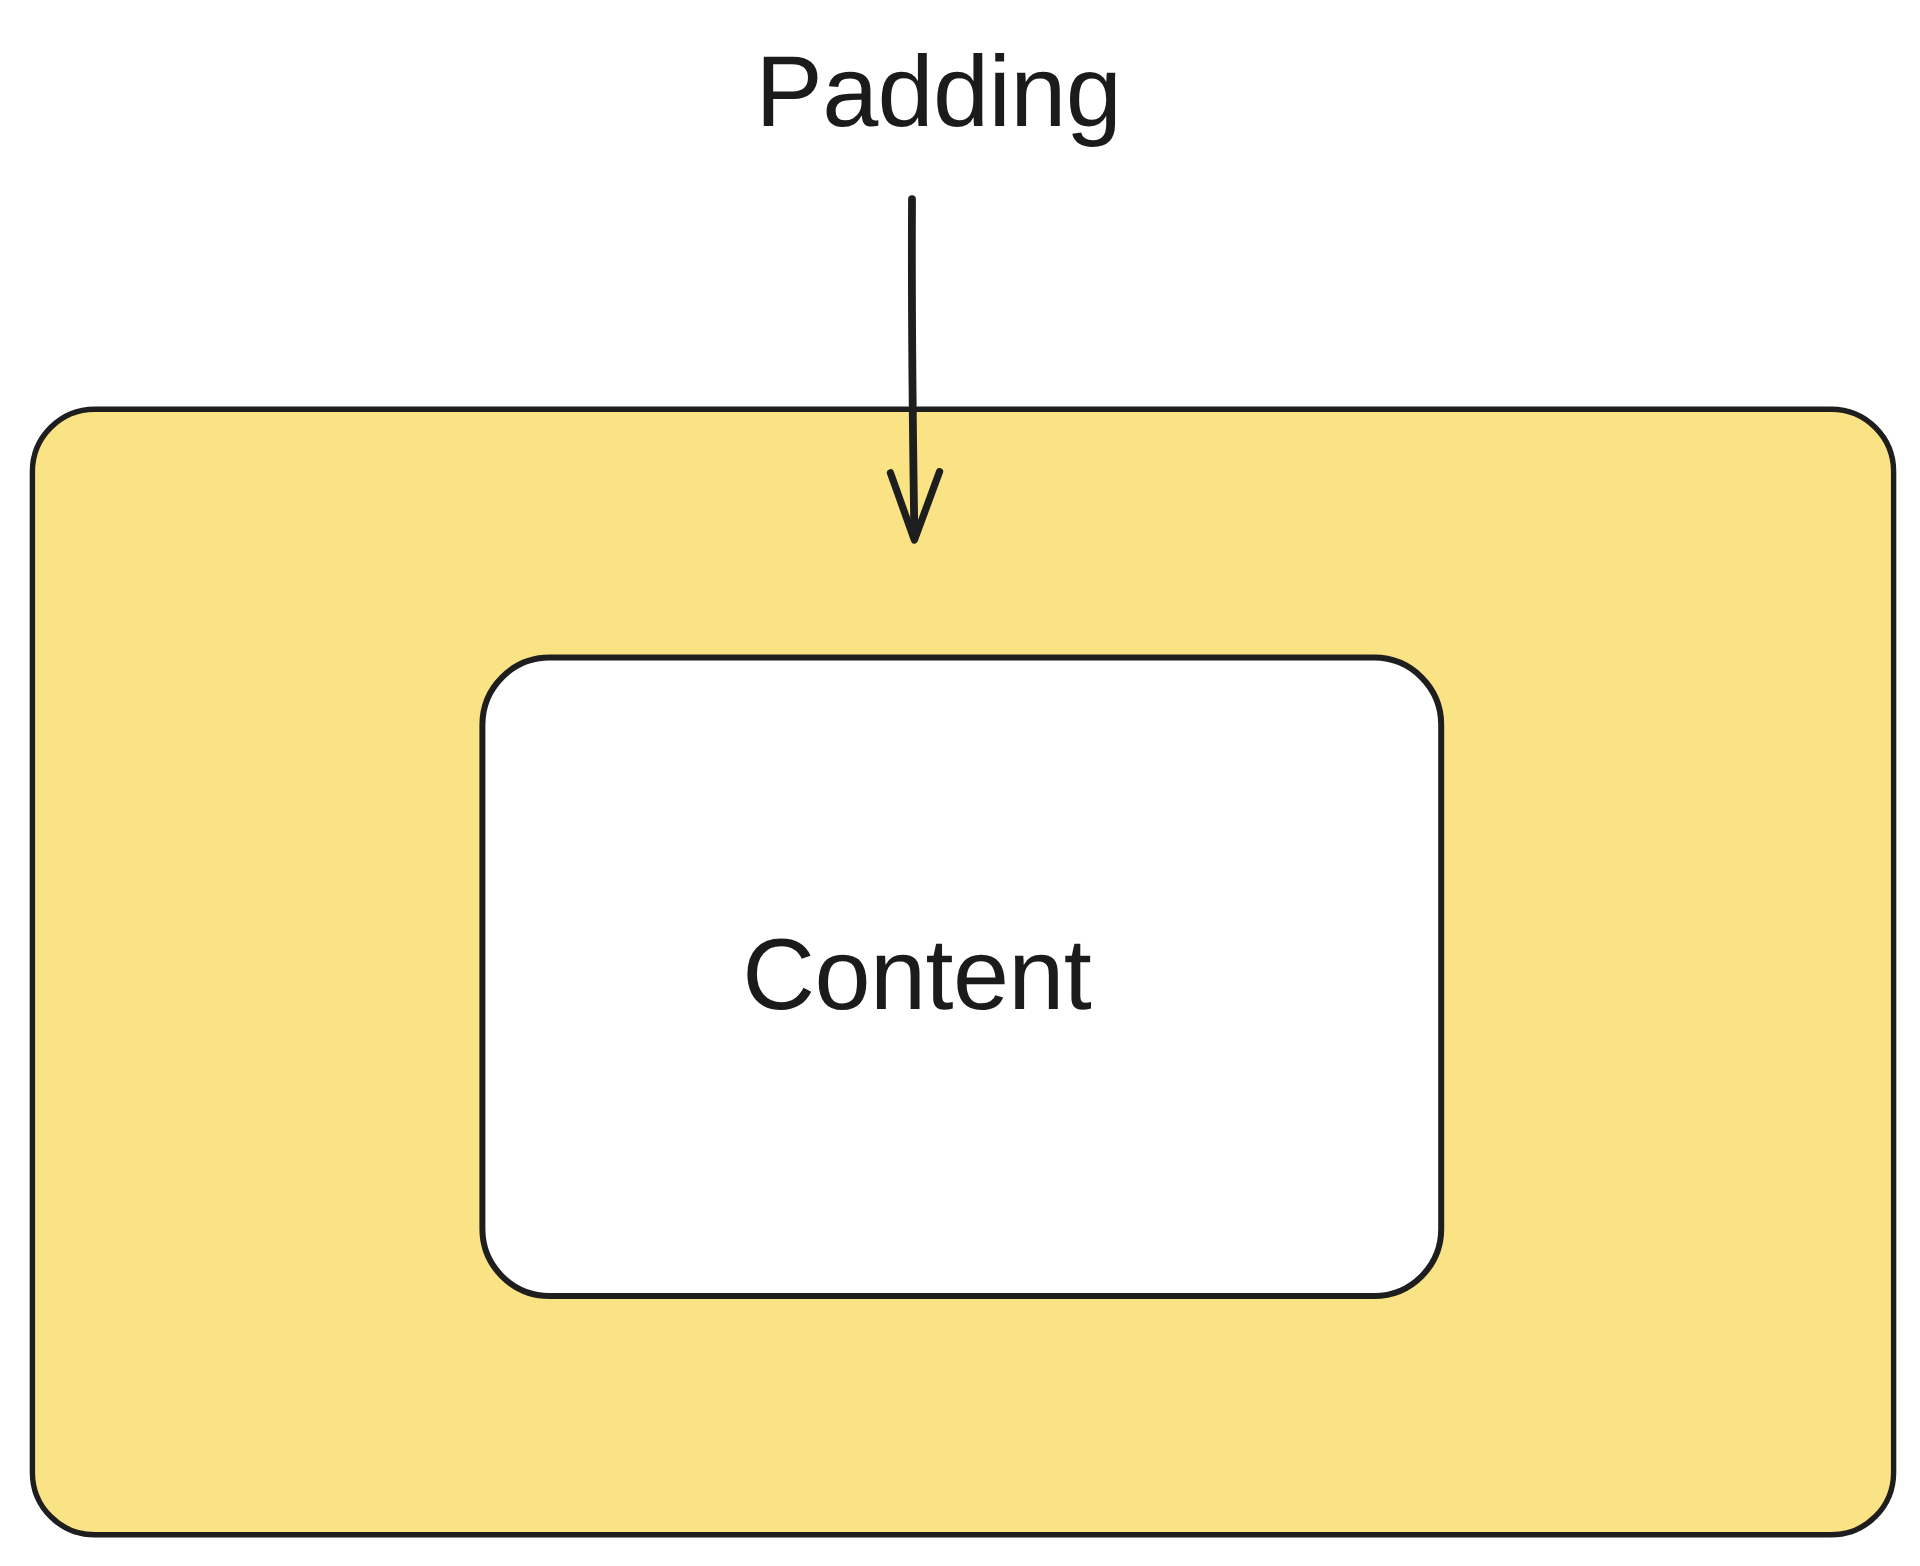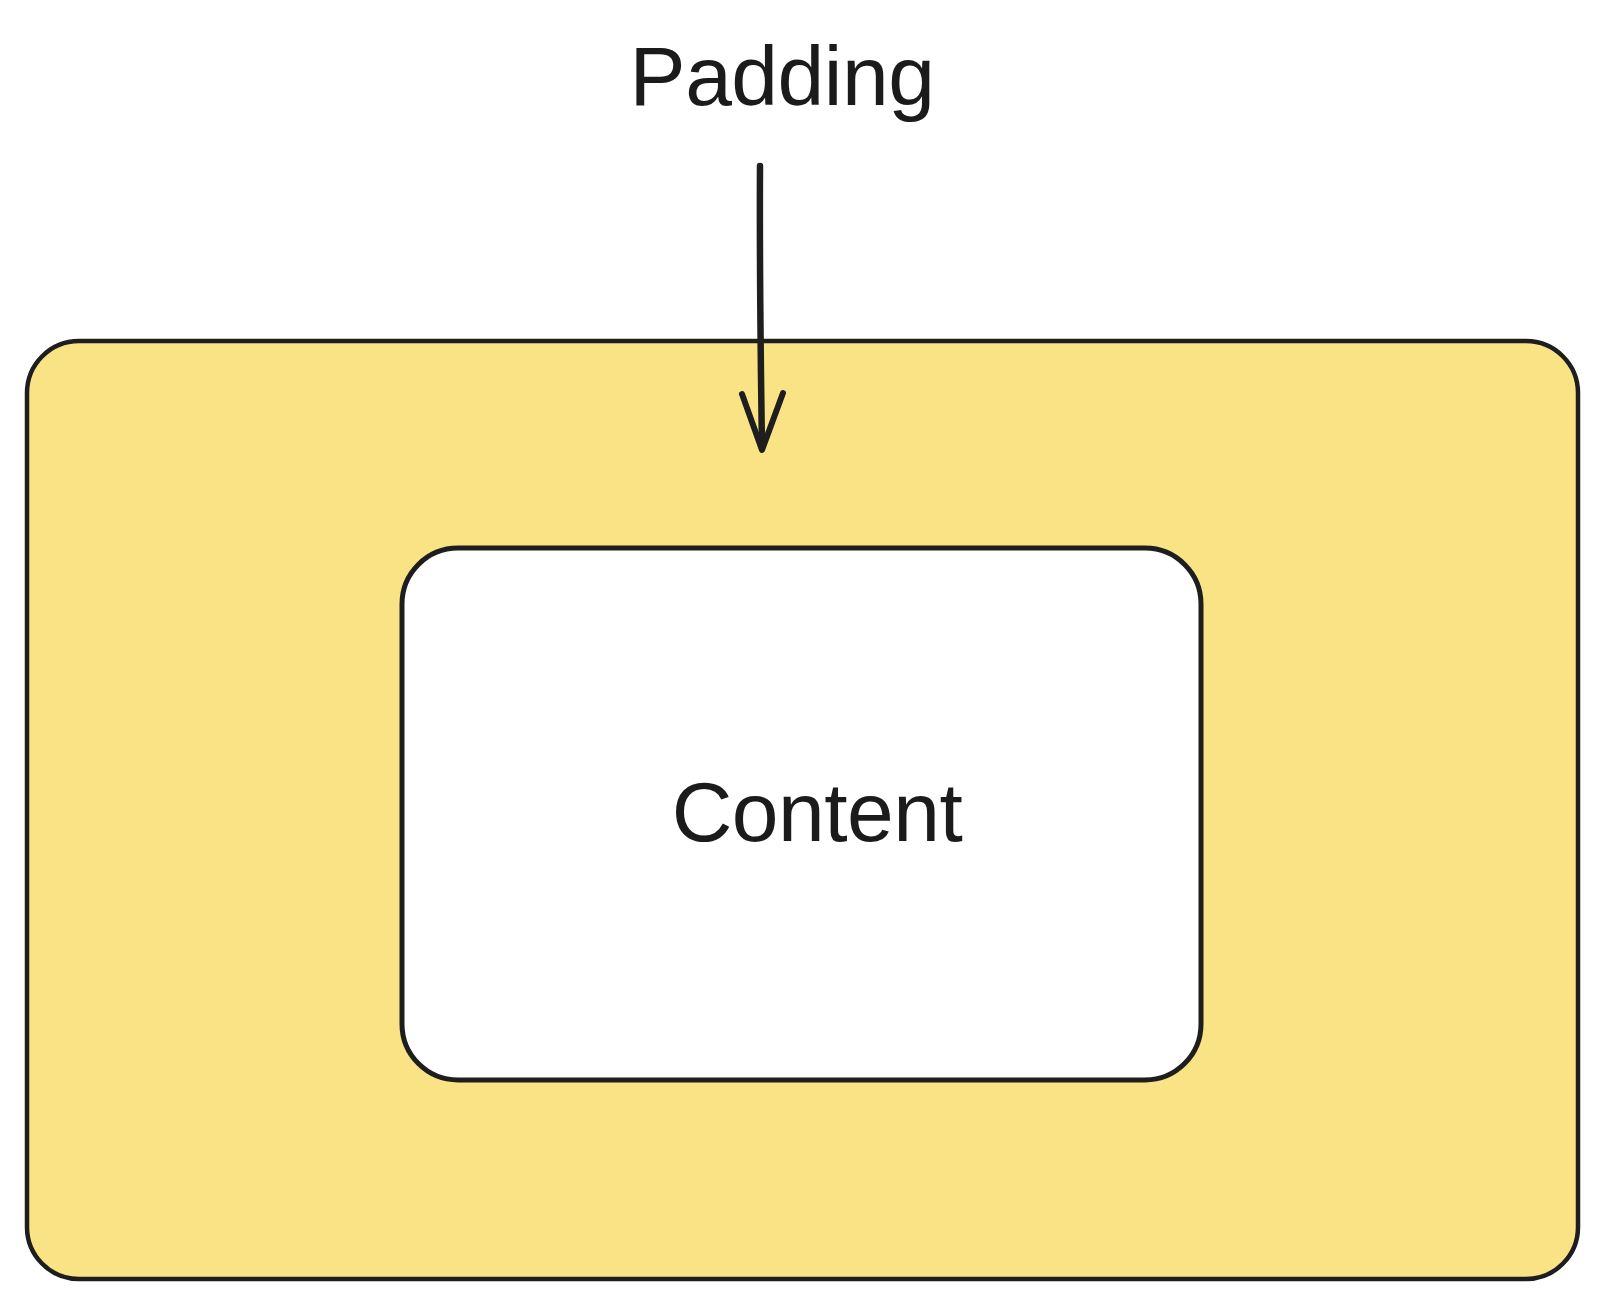--- a/index.html
+++ b/index.html
@@ -62,21 +62,21 @@
     line-height: 1;
     white-space: nowrap;
     letter-spacing: -0.5px;
   }
   .padding-label {
     left: 782px;
     top: 34px;
     transform: translateX(-50%);
   }
   .content-label {
-    left: 817px;
+    left: 764px;
     top: 812px;
     transform: translate(-50%, -50%);
     text-align: right;
   }
 </style>
 </head>
 <body>
 
 <div class="stage">
 

